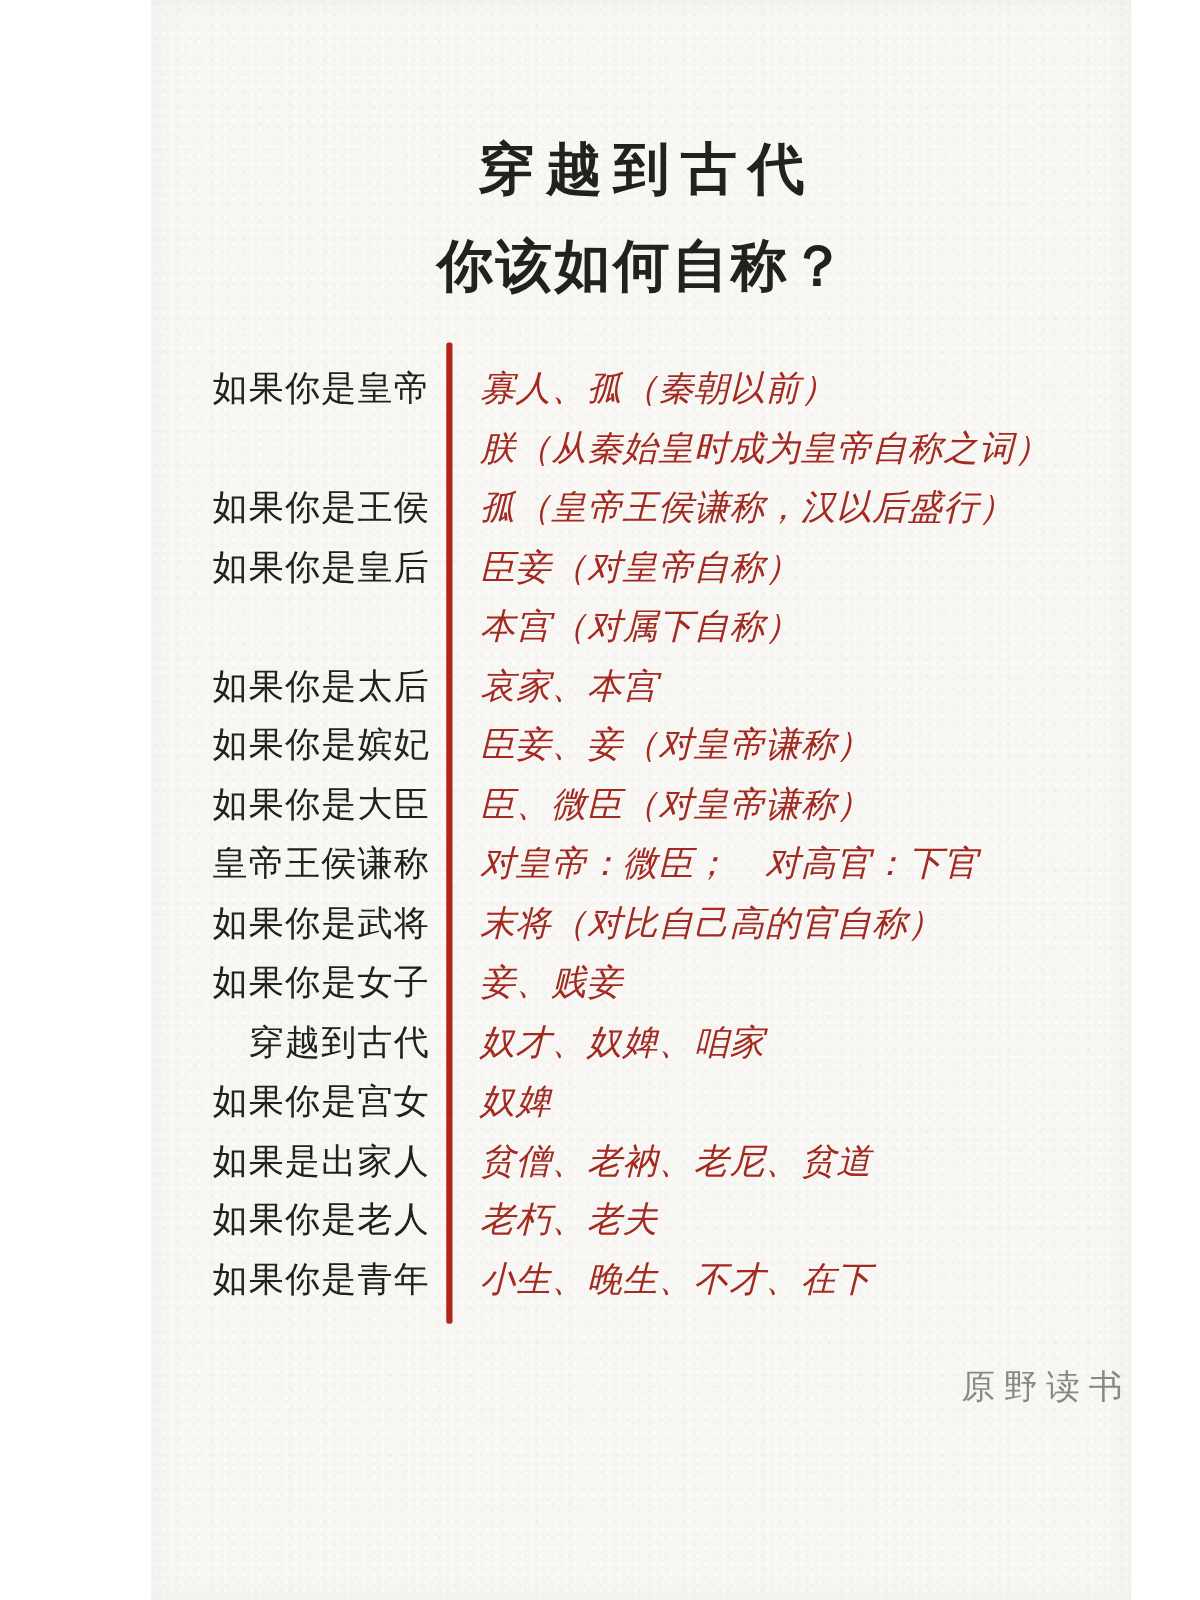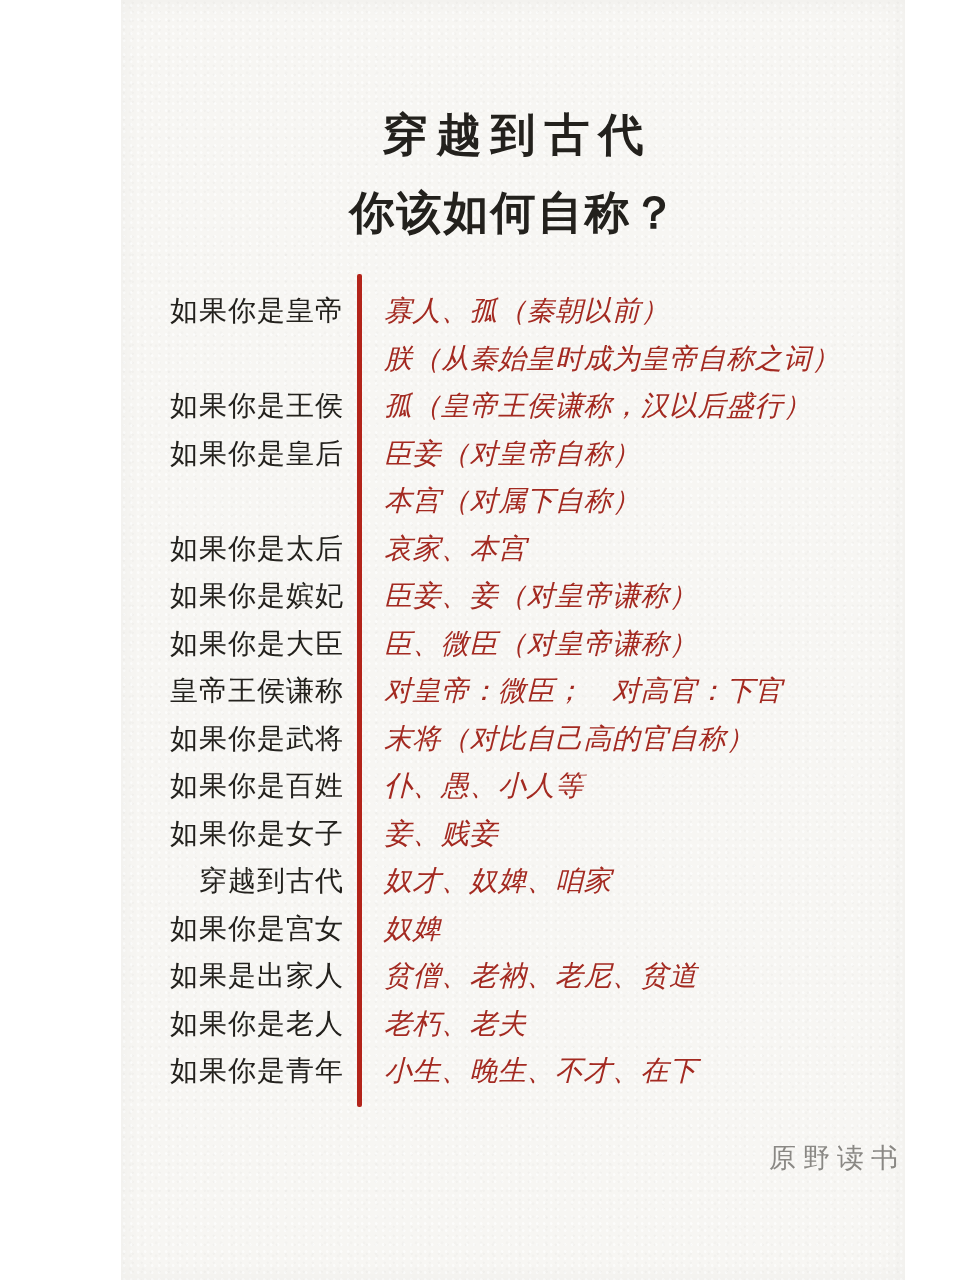--- a/index.html
+++ b/index.html
@@ -156,26 +156,20 @@
           </div>
   </div>
 
   <div class="row">
     <div class="label">如果你是武将</div>
     <div class="values">
             <div class="value-line">末将（对比自己高的官自称）</div>
           </div>
   </div>
 
-  <div class="row">
-    <div class="label">如果你是百姓</div>
-    <div class="values">
-            <div class="value-line">仆、愚、小人等</div>
-          </div>
-  </div>
 
   <div class="row">
     <div class="label">如果你是女子</div>
     <div class="values">
             <div class="value-line">妾、贱妾</div>
           </div>
   </div>
 
   <div class="row">
     <div class="label">穿越到古代</div>

